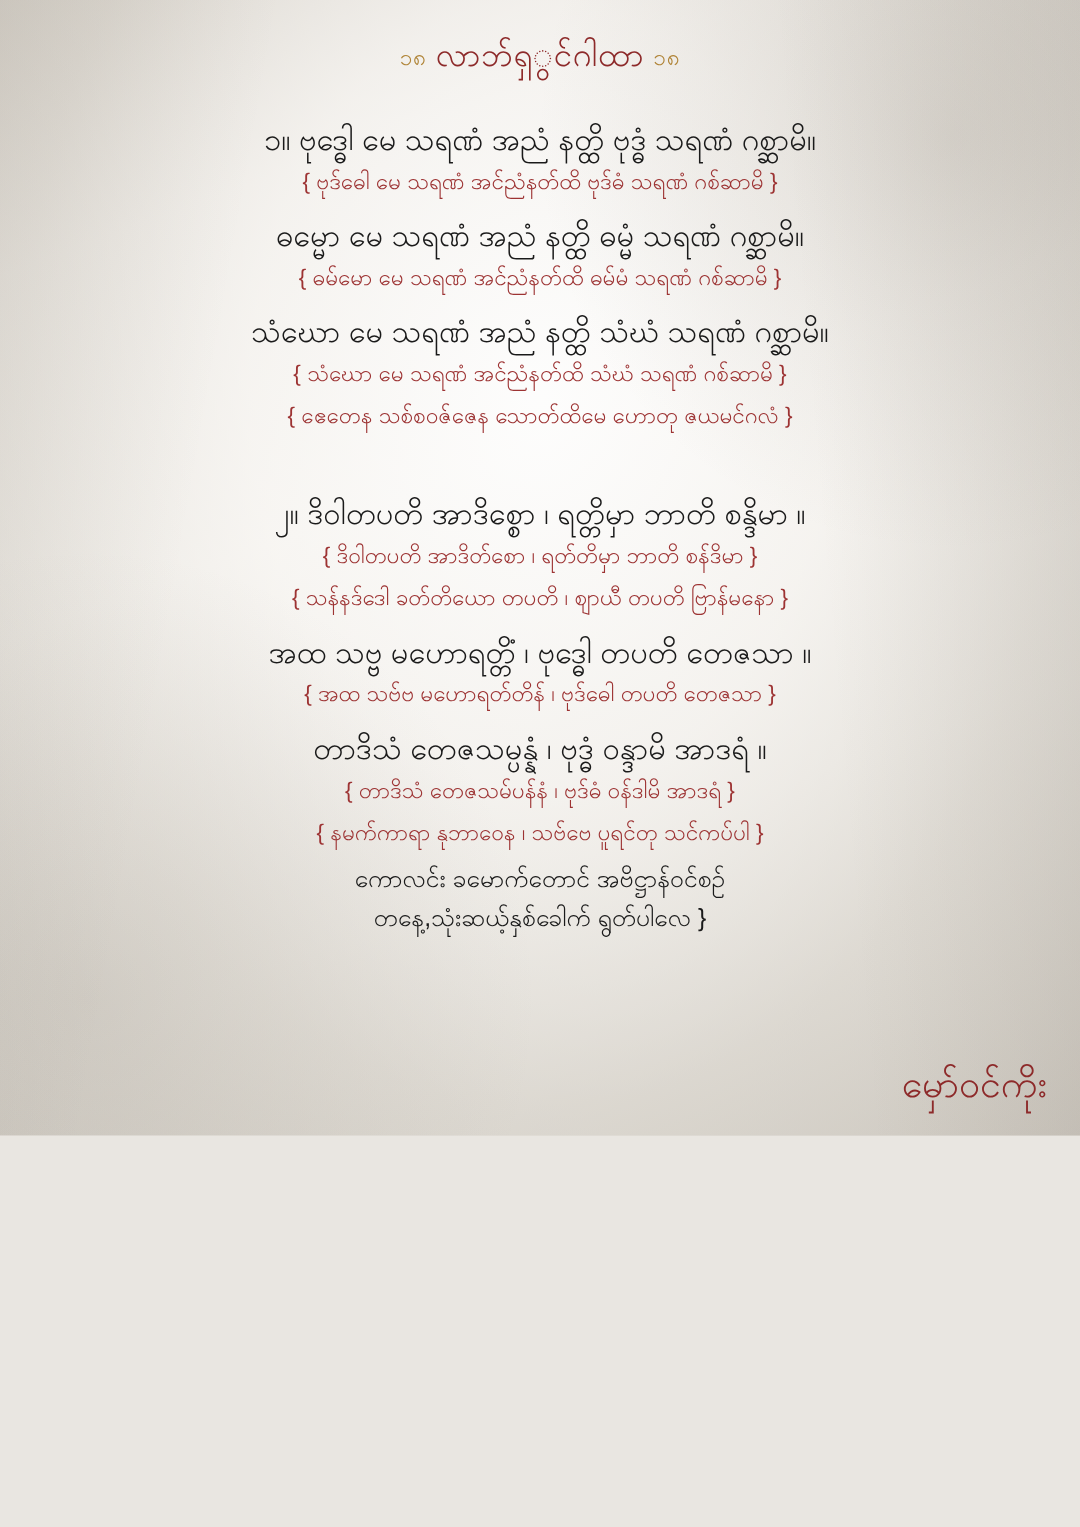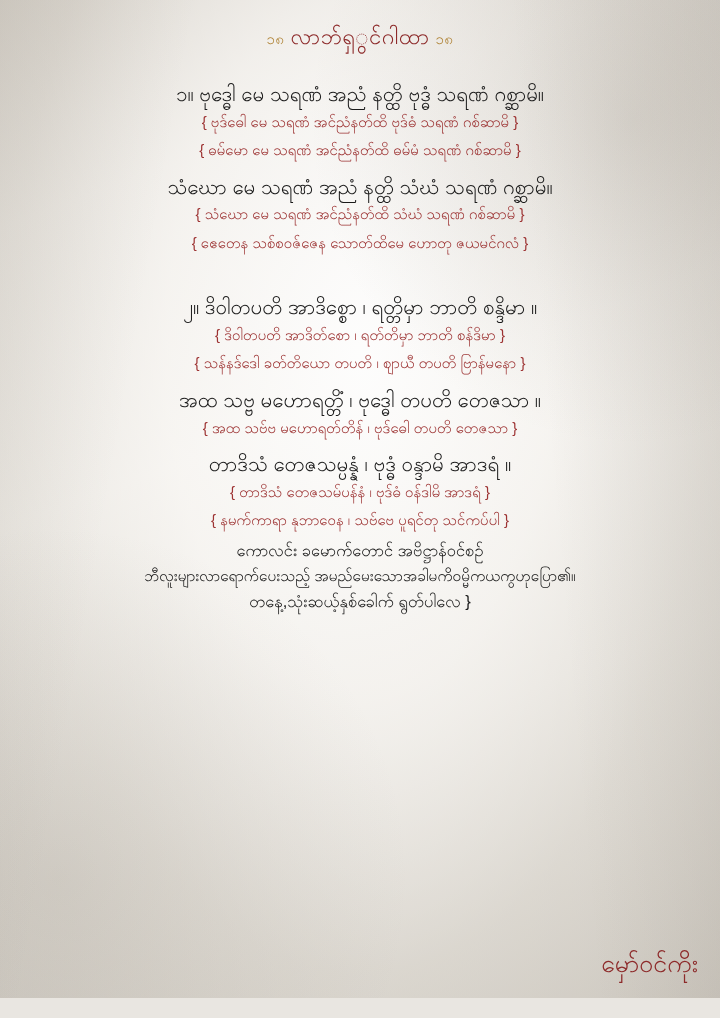--- a/index.html
+++ b/index.html
@@ -9,21 +9,21 @@
   body {
     width: 720px;
     height: 1018px;
     background: #e9e6e1;
     font-family: "Liberation Sans", sans-serif;
     overflow: hidden;
   }
   .page {
     position: relative;
     width: 720px;
-    height: 998px;
+    height: 757px;
     box-sizing: border-box;
     background:
       radial-gradient(ellipse at 50% 35%, rgba(255,255,255,0.88) 0%, rgba(250,248,245,0.70) 38%, rgba(228,224,217,0.45) 68%, rgba(205,200,192,0.55) 100%),
       linear-gradient(160deg, #cfcac2 0%, #e6e3de 18%, #f1efeb 42%, #e3e0da 70%, #c9c4bb 100%);
     overflow: hidden;
   }
   
   .bg-texture {
     position: absolute;
     inset: 0;
@@ -103,20 +103,21 @@
   <div class="content">
 
     <div class="title">
       <span class="orn">၁၈</span><span>လာဘ်ရှွင်ဂါထာ</span><span class="orn">၁၈</span>
     </div>
 
     <div class="verse-block">
       <div class="line-main">၁။ ဗုဒ္ဓေါ မေ သရဏံ အညံ နတ္ထိ ဗုဒ္ဓံ သရဏံ ဂစ္ဆာမိ။</div>
       <div class="line-gloss">{ ဗုဒ်ဓေါ မေ သရဏံ အင်ညံနတ်ထိ ဗုဒ်ဓံ သရဏံ ဂစ်ဆာမိ }</div>
 
+      <div class="line-main">ဓမ္မော မေ သရဏံ အညံ နတ္ထိ ဓမ္မံ သရဏံ ဂစ္ဆာမိ။</div>
       <div class="line-gloss">{ ဓမ်မော မေ သရဏံ အင်ညံနတ်ထိ ဓမ်မံ သရဏံ ဂစ်ဆာမိ }</div>
 
       <div class="line-main">သံဃော မေ သရဏံ အညံ နတ္ထိ သံဃံ သရဏံ ဂစ္ဆာမိ။</div>
       <div class="line-gloss">{ သံဃော မေ သရဏံ အင်ညံနတ်ထိ သံဃံ သရဏံ ဂစ်ဆာမိ }</div>
 
       <div class="line-gloss">{ ဧေတေန သစ်စဝဇ်ဇေန သောတ်ထိမေ ဟောတု ဇယမင်ဂလံ }</div>
     </div>
 
     <div class="group-gap"></div>
 
@@ -130,20 +131,19 @@
       <div class="line-gloss">{ အထ သဗ်ဗ မဟောရတ်တိန် ၊ ဗုဒ်ဓေါ တပတိ တေဇသာ }</div>
 
       <div class="line-main">တာဒိသံ တေဇသမ္ပန္နံ ၊ ဗုဒ္ဓံ ဝန္ဒာမိ အာဒရံ ။</div>
       <div class="line-gloss">{ တာဒိသံ တေဇသမ်ပန်နံ ၊ ဗုဒ်ဓံ ဝန်ဒါမိ အာဒရံ }</div>
 
       <div class="line-gloss">{ နမက်ကာရာ နုဘာဝေန ၊ သဗ်ဗေ ပူရင်တု သင်ကပ်ပါ }</div>
     </div>
 
     <div class="footer">
       <div class="f-line">ကောလင်း ခမောက်တောင် အဗိဋ္ဌာန်ဝင်စဉ်</div>
-      <div class="f-line small">ဘီလူးများလာရောက်ပေးသည့် အမည်မေးသောအခါမကိဝမ္မိကယကွဟုပြော၏။</div>
       <div class="f-line">တနေ့,သုံးဆယ့်နှစ်ခေါက် ရွတ်ပါလေ }</div>
     </div>
 
   </div>
 
   <div class="signature">မှော်ဝင်ကိုး</div>
 </div>
 
 </body></html>

